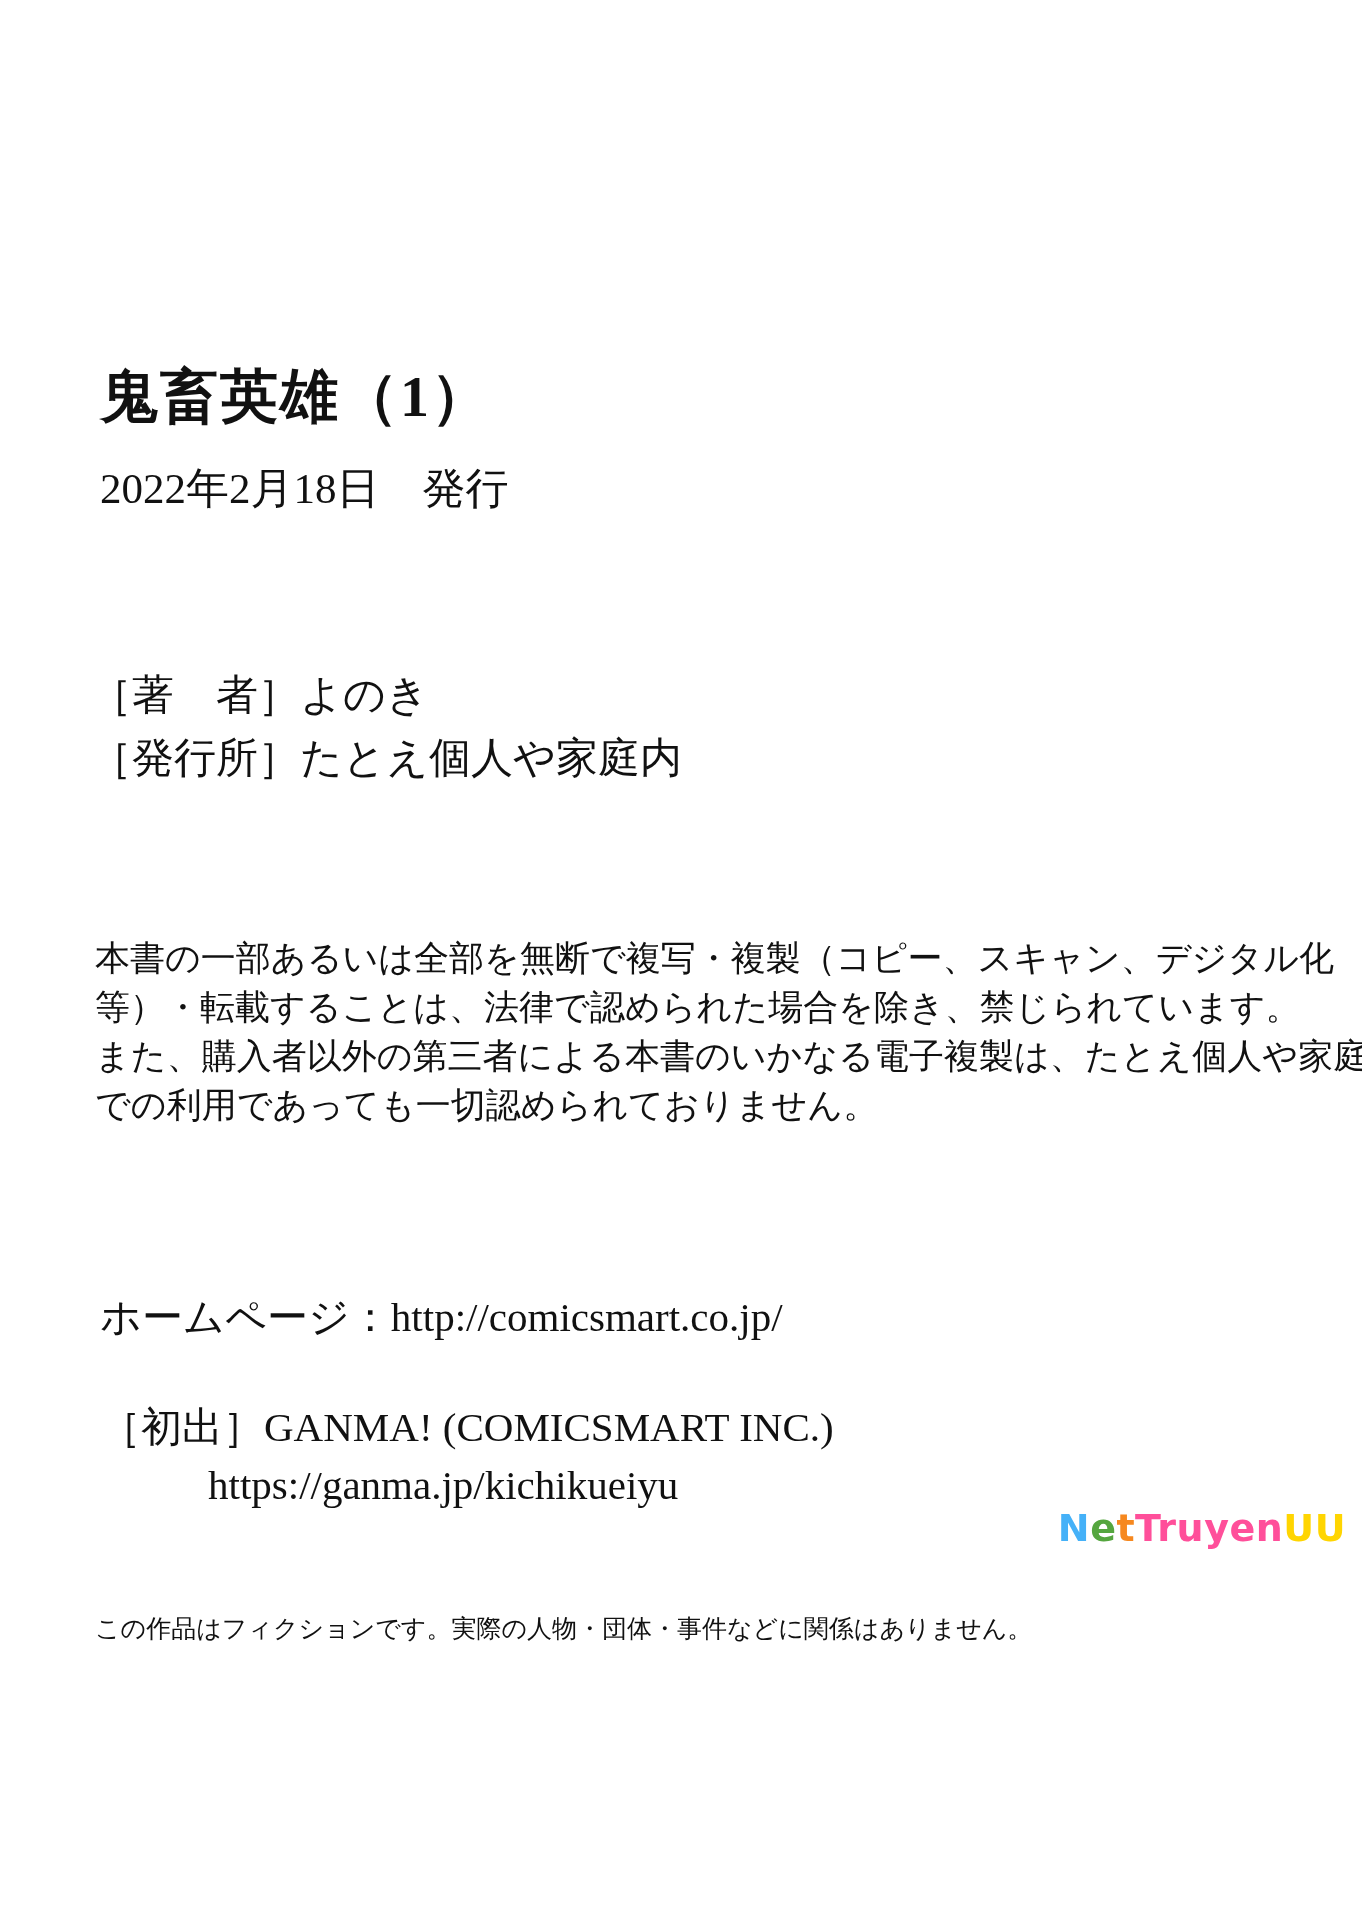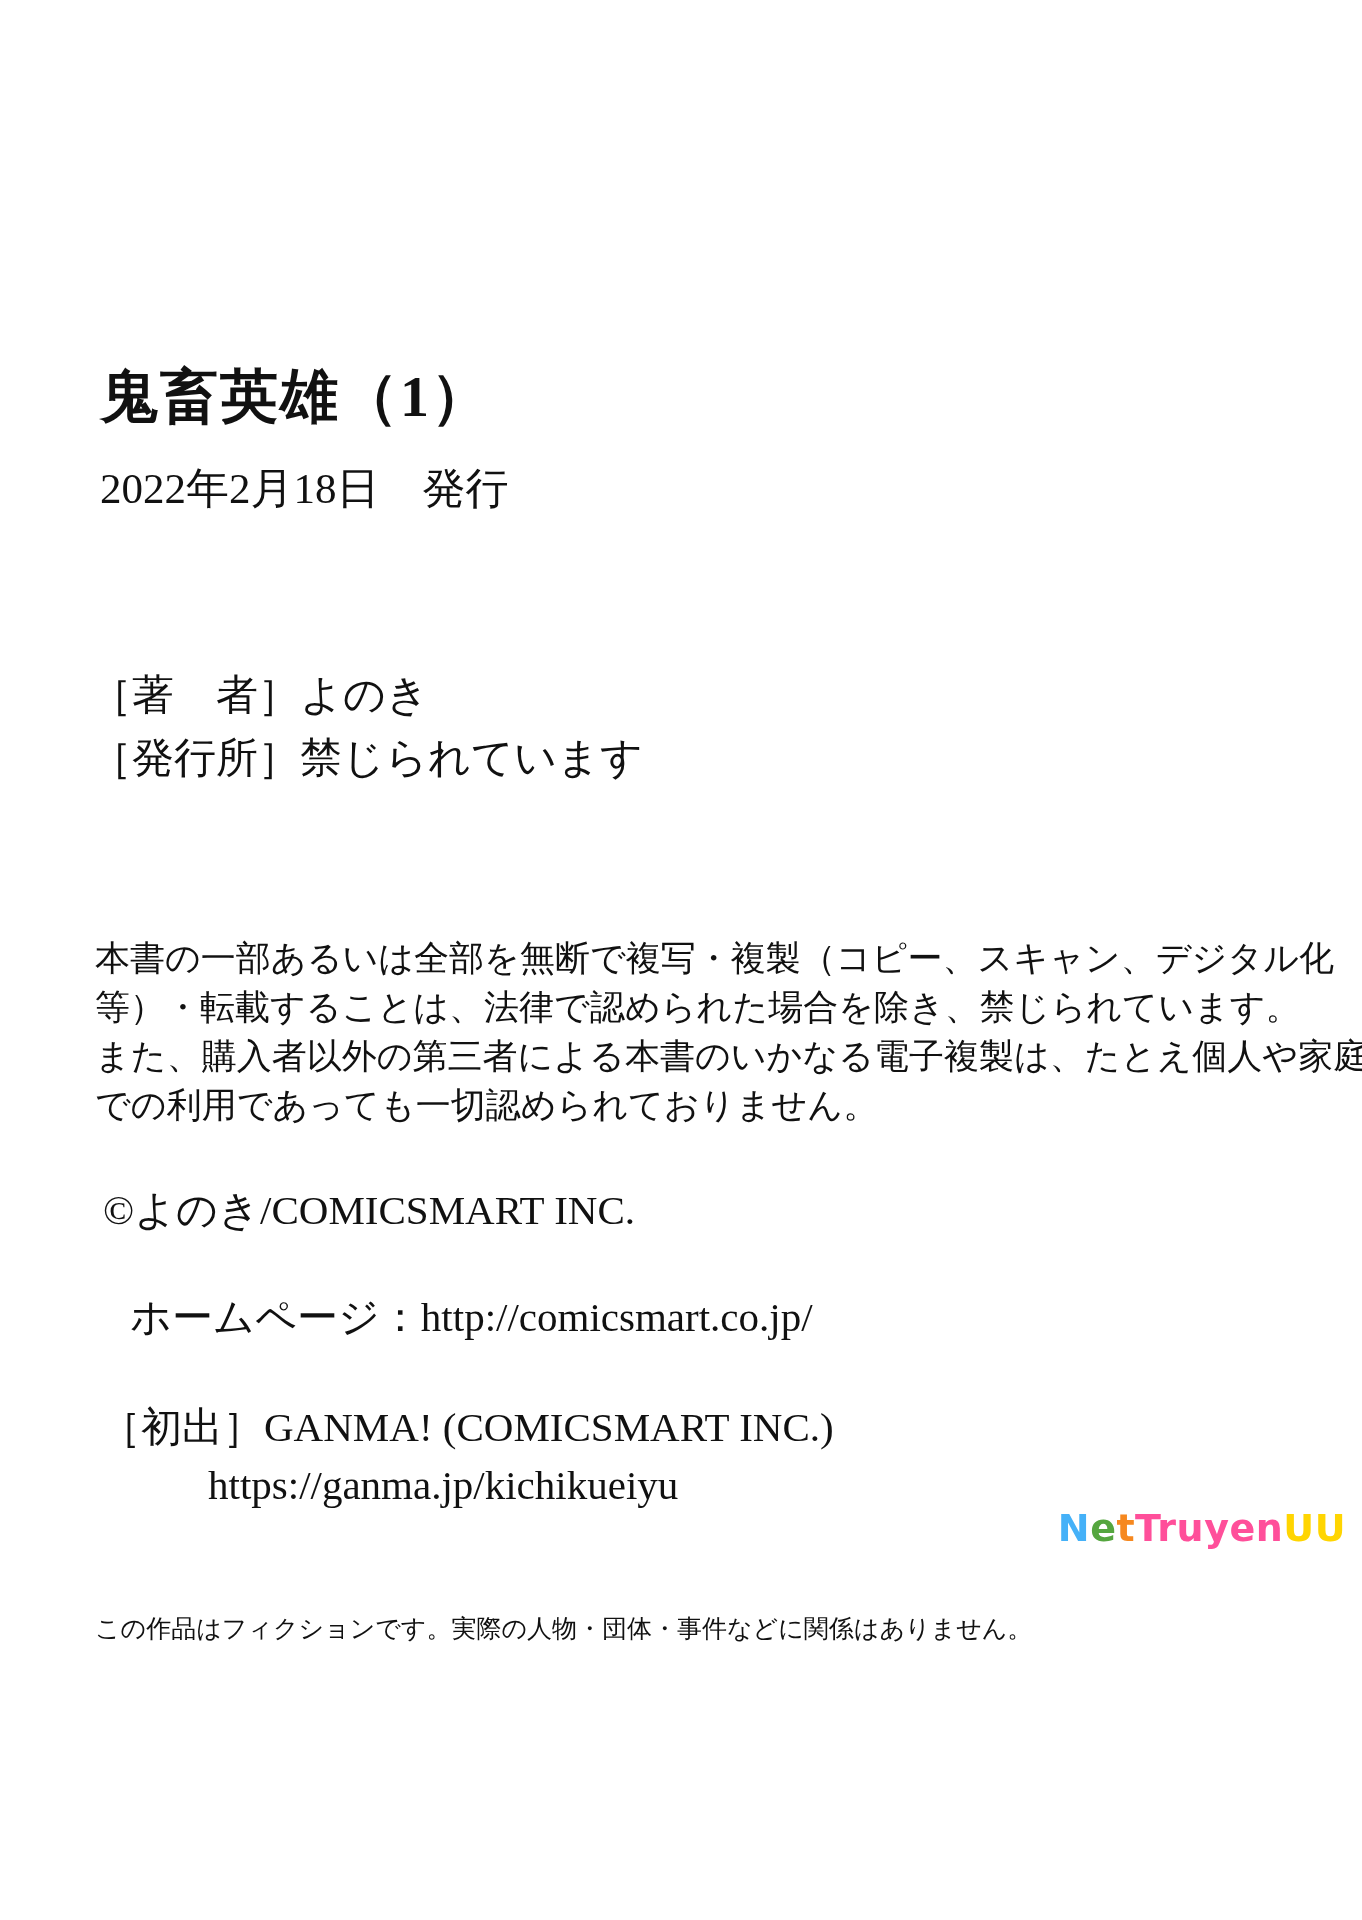--- a/index.html
+++ b/index.html
@@ -57,21 +57,20 @@
     top: 1183px;
     font-size: 41px;
     white-space: nowrap;
   }
   .homepage-line {
     position: absolute;
     left: 100px;
     top: 1290px;
     font-size: 41px;
     white-space: nowrap;
-    margin-left: 30px;
   }
   .first-pub {
     position: absolute;
     left: 100px;
     top: 1398px;
     font-size: 41px;
     line-height: 58px;
     white-space: nowrap;
   }
   .first-pub .url-line {
@@ -100,31 +99,30 @@
 <body>
 
 <div class="page">
 
   <h1 class="title">鬼畜英雄（1）</h1>
 
   <div class="pub-date">2022年2月18日　発行</div>
 
   <div class="credits">
     <div><span>［著　者］</span><span>よのき</span></div>
-    <div><span>［発行所］</span><span>禁じられています</span></div>
+    <div><span>［発行所］</span><span>たとえ個人や家庭内</span></div>
   </div>
 
   <div class="notice">
     <div>本書の一部あるいは全部を無断で複写・複製（コピー、スキャン、デジタル化</div>
     <div>等）・転載することは、法律で認められた場合を除き、禁じられています。</div>
     <div>また、購入者以外の第三者による本書のいかなる電子複製は、たとえ個人や家庭内</div>
     <div>での利用であっても一切認められておりません。</div>
   </div>
 
-  <div class="copyright-line">©よのき/COMICSMART INC.</div>
 
   <div class="homepage-line">ホームページ：http://comicsmart.co.jp/</div>
 
   <div class="first-pub">
     <div><span>［初出］</span><span>GANMA! (COMICSMART INC.)</span></div>
     <div class="url-line">https://ganma.jp/kichikueiyu</div>
   </div>
 
   <div class="disclaimer">この作品はフィクションです。実際の人物・団体・事件などに関係はありません。</div>
 

